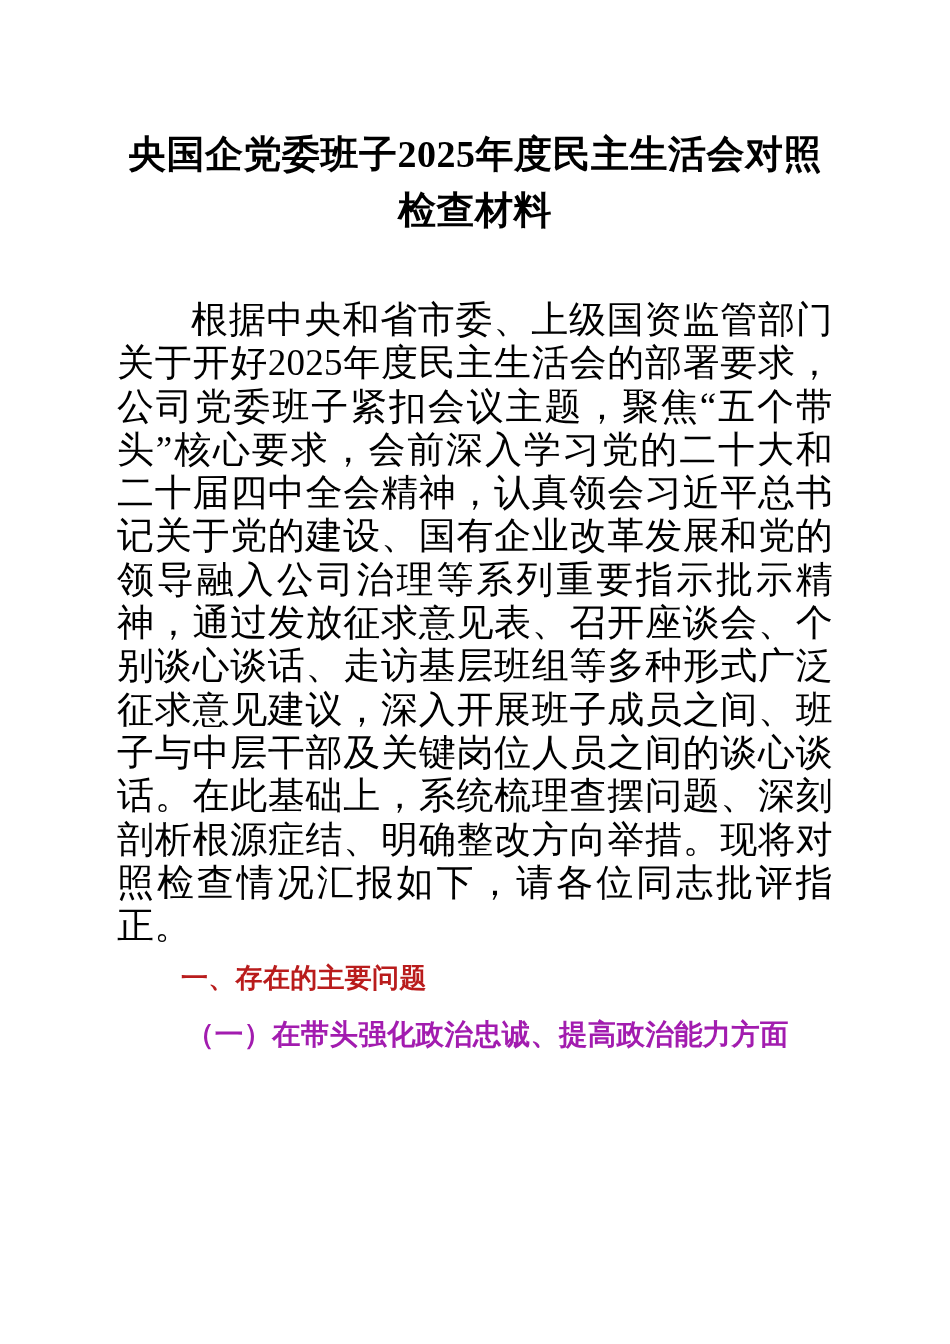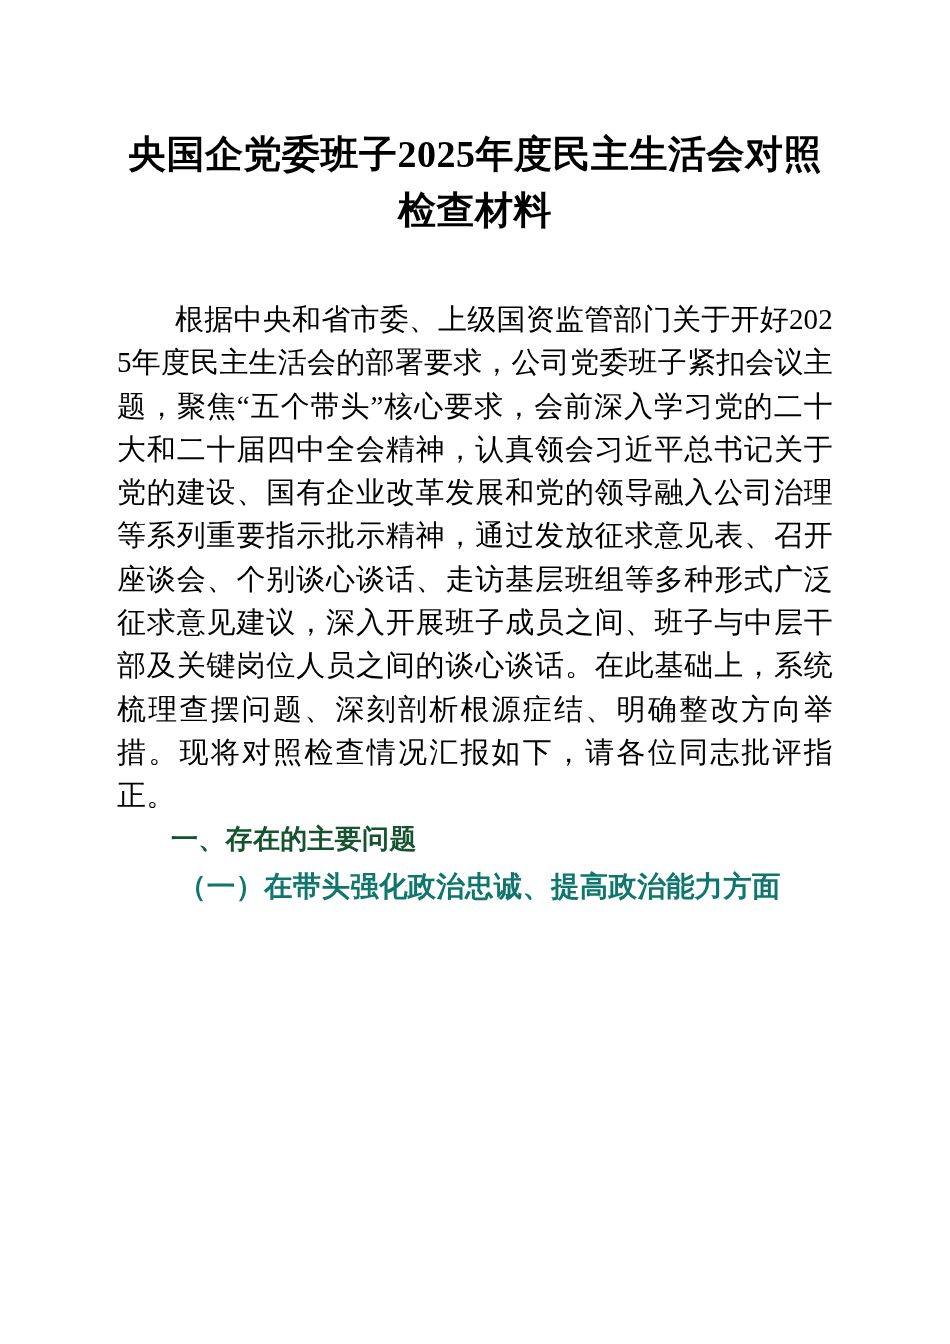--- a/index.html
+++ b/index.html
@@ -45,57 +45,57 @@
     color: #000000;
     padding-top: 126px;
     word-break: break-all;
   }
 
   
   .para {
     margin: 0;
     padding: 0;
     font-family: "Liberation Serif", "DejaVu Serif", serif;
-    font-size: 29px;
+    font-size: 37px;
     line-height: 43.3px;
     color: #000000;
     text-align: justify;
     text-align-last: left;
     text-justify: inter-character;
     text-indent: 2em;
     word-break: break-all;
     letter-spacing: 0.2px;
   }
 
   .para.first-body {
     margin-top: 60px;
   }
 
   
   .h1-section {
-    margin: 0;
+    margin: 10px;
     padding: 0;
     font-family: "Liberation Sans", "DejaVu Sans", sans-serif;
     font-weight: bold;
     font-size: 27px;
     line-height: 43.3px;
-    color: #14532d;
+    color: #b91c1c;
     text-indent: 2em;
     letter-spacing: 0.3px;
     word-break: break-all;
   }
 
   
   .h2-section {
-    margin: 4px;
+    margin: 12px;
     padding: 0;
     font-family: "Liberation Serif", "DejaVu Serif", serif;
     font-size: 28.5px;
     line-height: 43.3px;
-    color: #0f766e;
+    color: #a21caf;
     text-indent: 2em;
     letter-spacing: 0.2px;
     word-break: break-all;
   }
 </style>
 </head>
 <body>
 
 <div class="page">
   <div class="content">

